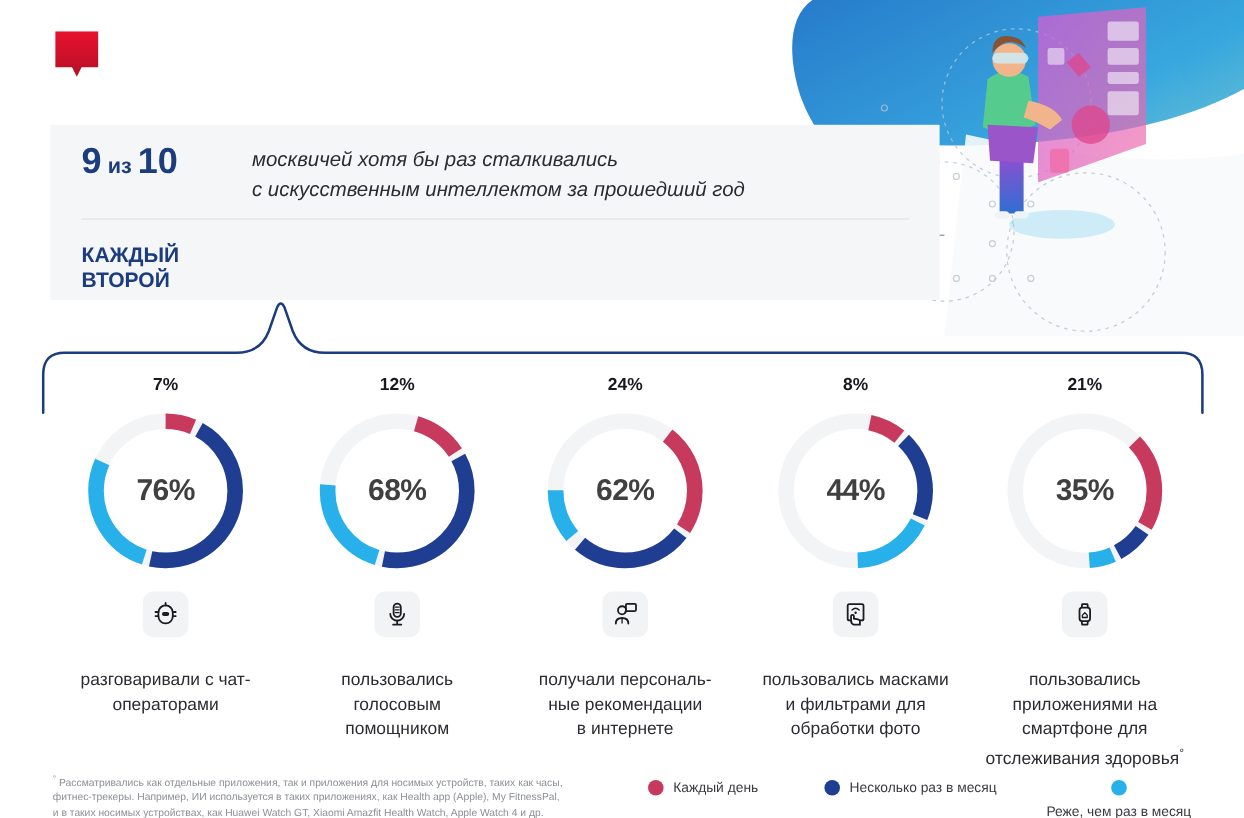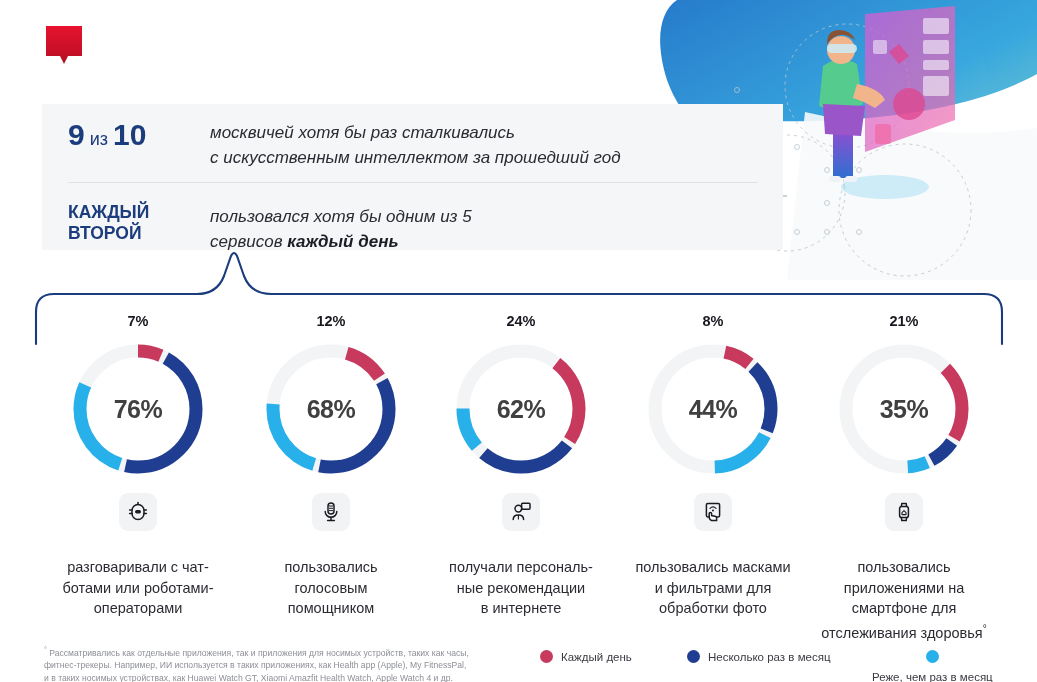--- a/index.html
+++ b/index.html
@@ -33,21 +33,21 @@
   }
   .stat-row{position:absolute;left:0;width:741px;display:flex;align-items:flex-start;}
   .stat-row-1{top:14px;height:62px;}
   .stat-row-2{top:82px;height:60px;margin-top:16px;}
   .stat-divider{position:absolute;left:26px;top:78px;width:690px;height:1px;background:#dfe1e4;}
   .stat-key{
     width:168px;padding-left:26px;box-sizing:border-box;
     color:#1b3c7d;font-weight:bold;
   }
   .k-big{font-size:30px;line-height:34px;}
-  .k-big .small{font-size:18px;font-weight:normal;}
+  .k-big .small{font-size:18px;font-weight:bold;}
   .k-two{font-size:17.5px;line-height:21px;text-transform:uppercase;}
   .stat-text{
     font-size:17px;line-height:25px;color:#2b2b33;padding-top:2px;font-style:italic;
   }
   .stat-text b{font-weight:bold;color:#1c1c24;}
 
   
   .brace{position:absolute;left:34px;top:250px;width:970px;height:96px;}
 
   
@@ -197,24 +197,20 @@
         <div>москвичей хотя бы раз сталкивались</div>
         <div>с искусственным интеллектом за прошедший год</div>
       </div>
     </div>
 
     <div class="stat-row stat-row-2">
       <div class="stat-key k-two">
         <div>КАЖДЫЙ</div>
         <div>ВТОРОЙ</div>
       </div>
-      <div class="stat-text">
-        <div>пользовался хотя бы одним из 5</div>
-        <div><span>сервисов </span><b>каждый день</b></div>
-      </div>
     </div>
   </div>
 
   <div class="brace">
     <svg width="970" height="96" viewBox="0 0 970 96" fill="none">
       <path d="M2 94 L2 62 Q2 44 20 44 L163 44 Q183 44 190 26 L197 6 Q200 0 203 6 L210 26 Q217 44 237 44 L950 44 Q968 44 968 62 L968 94" stroke="#1b3c7d" stroke-width="2.1" fill="none" stroke-linecap="round"></path>
     </svg>
   </div>
 
   <div class="donuts">
@@ -235,21 +231,20 @@
       <div class="icon-chip">
         <svg width="24" height="24" viewBox="0 0 24 24" fill="none" stroke="#1b1b22" stroke-width="1.5">
           <rect x="6" y="4.5" width="12" height="15" rx="6"></rect>
           <rect x="9" y="10" width="6" height="3.4" rx="1.7" fill="#1b1b22" stroke="none"></rect>
           <path d="M6 10 H3.6 M6 13.4 H3.6 M18 10 H20.4 M18 13.4 H20.4" stroke-linecap="round"></path>
           <path d="M12 4.5 V2.4" stroke-linecap="round"></path>
         </svg>
       </div>
       <div class="caption">
         <div>разговаривали с чат-</div>
-        <div>ботами или роботами-</div>
         <div>операторами</div>
       </div>
     </div>
 
     <div class="donut-col" style="left:233px;">
       <div class="ring-box">
         <div class="top-label">12%</div>
         <svg width="146" height="146" viewBox="0 0 146 146">
           <circle cx="73" cy="73" r="58" fill="none" stroke="#f3f4f5" stroke-width="13"></circle>
           <g transform="rotate(-90 73 73)" fill="none" stroke-width="13" stroke-linecap="butt">

